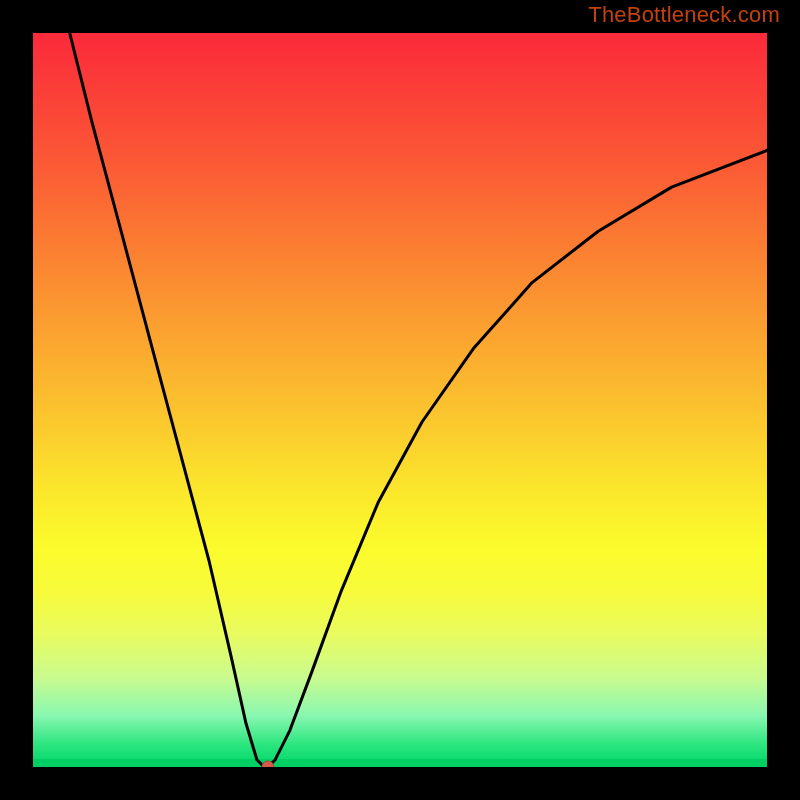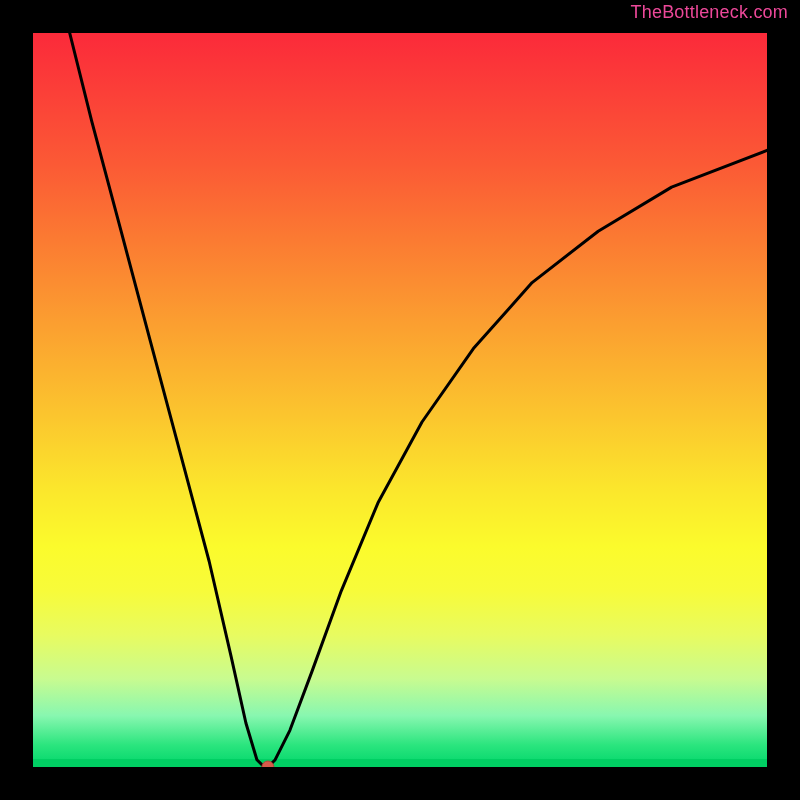--- a/index.html
+++ b/index.html
@@ -13,23 +13,23 @@
   }
   .frame {
     position: relative;
     width: 800px;
     height: 800px;
     background: #000;
   }
   .watermark {
     position: absolute;
     top: 2px;
-    right: 12px;
-    color: #ec4899;
-    font-size: 18px;
+    right: 20px;
+    color: #c2410c;
+    font-size: 22px;
     font-weight: 500;
     letter-spacing: 0.2px;
     z-index: 20;
     user-select: none;
   }
   .plot-area {
     position: absolute;
     left: 33px;
     top: 33px;
     width: 734px;

